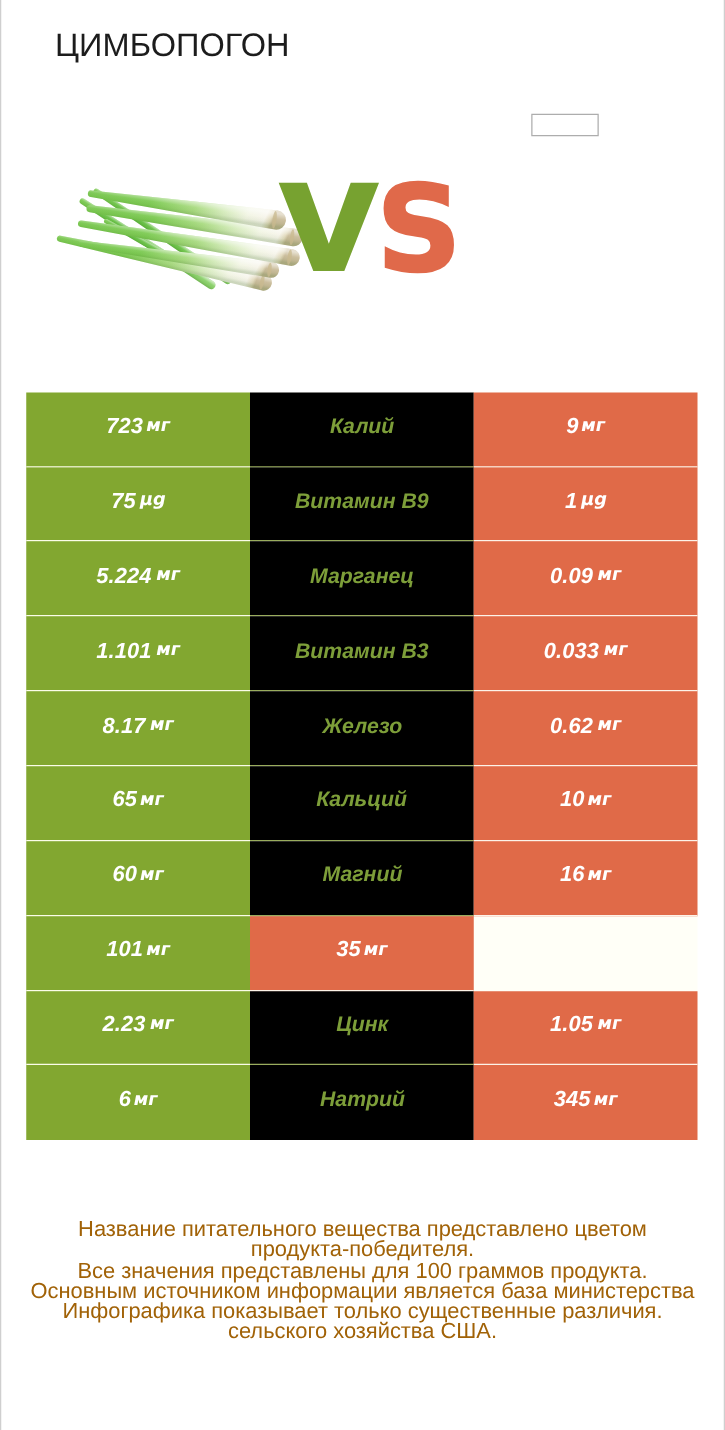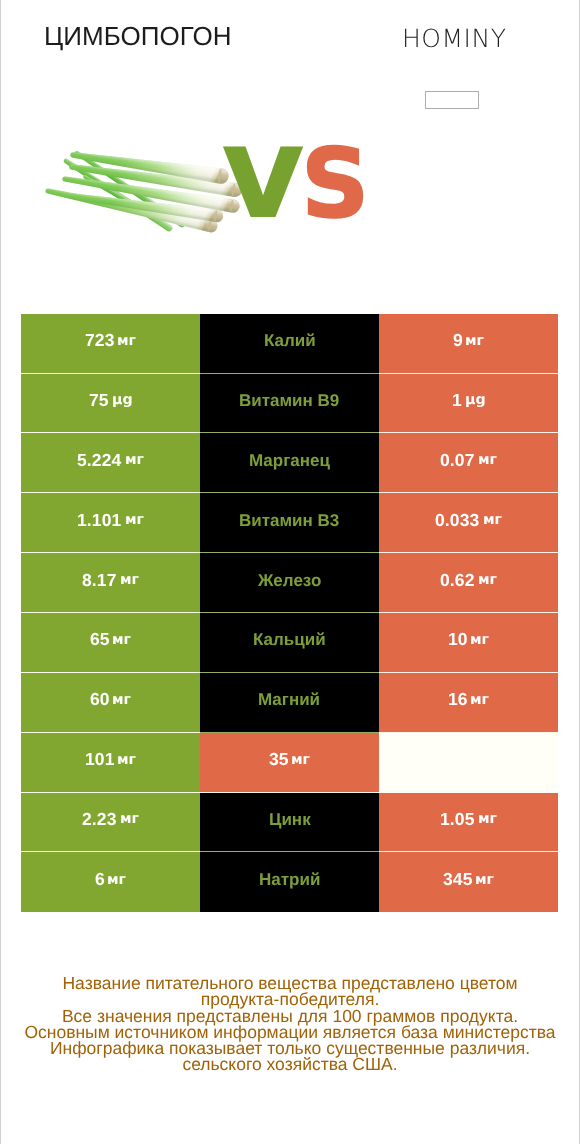--- a/index.html
+++ b/index.html
@@ -30,21 +30,21 @@
   .lemon{position:absolute;left:38px;top:12px;}
   .vs{position:absolute;left:220px;top:-9px;font-family:"DejaVu Sans",sans-serif;
       font-size:129px;font-weight:700;line-height:1;white-space:nowrap;text-align:right;}
   .vs .v{color:#77a230;display:inline-block;}
   .vs .s{color:#e0694a;display:inline-block;transform:scaleX(0.88);
          transform-origin:left center;margin-left:-4px;}
 
   
   .tbl{position:absolute;left:20px;top:313.7px;width:537px;background:#fffff7;}
   .row{position:relative;height:59.86px;display:flex;}
-  .cell{width:179px;display:flex;align-items:center;justify-content:center;box-sizing:border-box;padding-bottom:4px;}
+  .cell{width:179px;display:flex;align-items:center;justify-content:center;box-sizing:border-box;padding-bottom:4px;font-style:italic;}
   .cell.l{background:#82a730;color:#ffffff;border-bottom:1.4px solid #fbfde8;}
   .cell.m{background:#000000;color:#7d9e39;font-size:17px;font-weight:700;
           border-bottom:1.4px solid #9aad5e;}
   .cell.r{background:#e06a48;color:#ffffff;border-bottom:1.4px solid #fdf3e8;}
   .row:last-child .cell{border-bottom:0;}
   .num{font-size:17.5px;font-weight:700;letter-spacing:0.1px;}
   .unit{font-size:14.2px;font-weight:700;margin-left:3px;
         font-family:"DejaVu Sans",sans-serif;}
 
   
@@ -52,23 +52,20 @@
           font-size:17.5px;line-height:16.3px;color:#a16207;font-weight:400;}
   .footer div{white-space:nowrap;}
 </style>
 </head>
 <body>
 
 <div class="page">
 
   <div class="hdr">
     <div class="title-left">ЦИМБОПОГОН</div>
-    <div class="col-right-head">
-      <div class="title-right">HOMINY</div>
-    </div>
     <div class="ph-wrap">
       <div class="ph"></div>
     </div>
   </div>
 
   <div class="hero">
     <div class="lemon">
       <svg width="215" height="120" viewBox="0 0 215 120" xmlns="http://www.w3.org/2000/svg">
         <defs>
           <linearGradient id="gThin" x1="0" y1="0" x2="1" y2="0.18">
@@ -208,21 +205,21 @@
       </div>
       <div class="row">
         <div class="cell l">
           <span class="num">5.224</span>
           <span class="unit">мг</span>
         </div>
         <div class="cell m">
           <span>Марганец</span>
         </div>
         <div class="cell r">
-          <span class="num">0.07</span>
+          <span class="num">0.09</span>
           <span class="unit">мг</span>
         </div>
       </div>
       <div class="row">
         <div class="cell l">
           <span class="num">1.101</span>
           <span class="unit">мг</span>
         </div>
         <div class="cell m">
           <span>Витамин B3</span>

